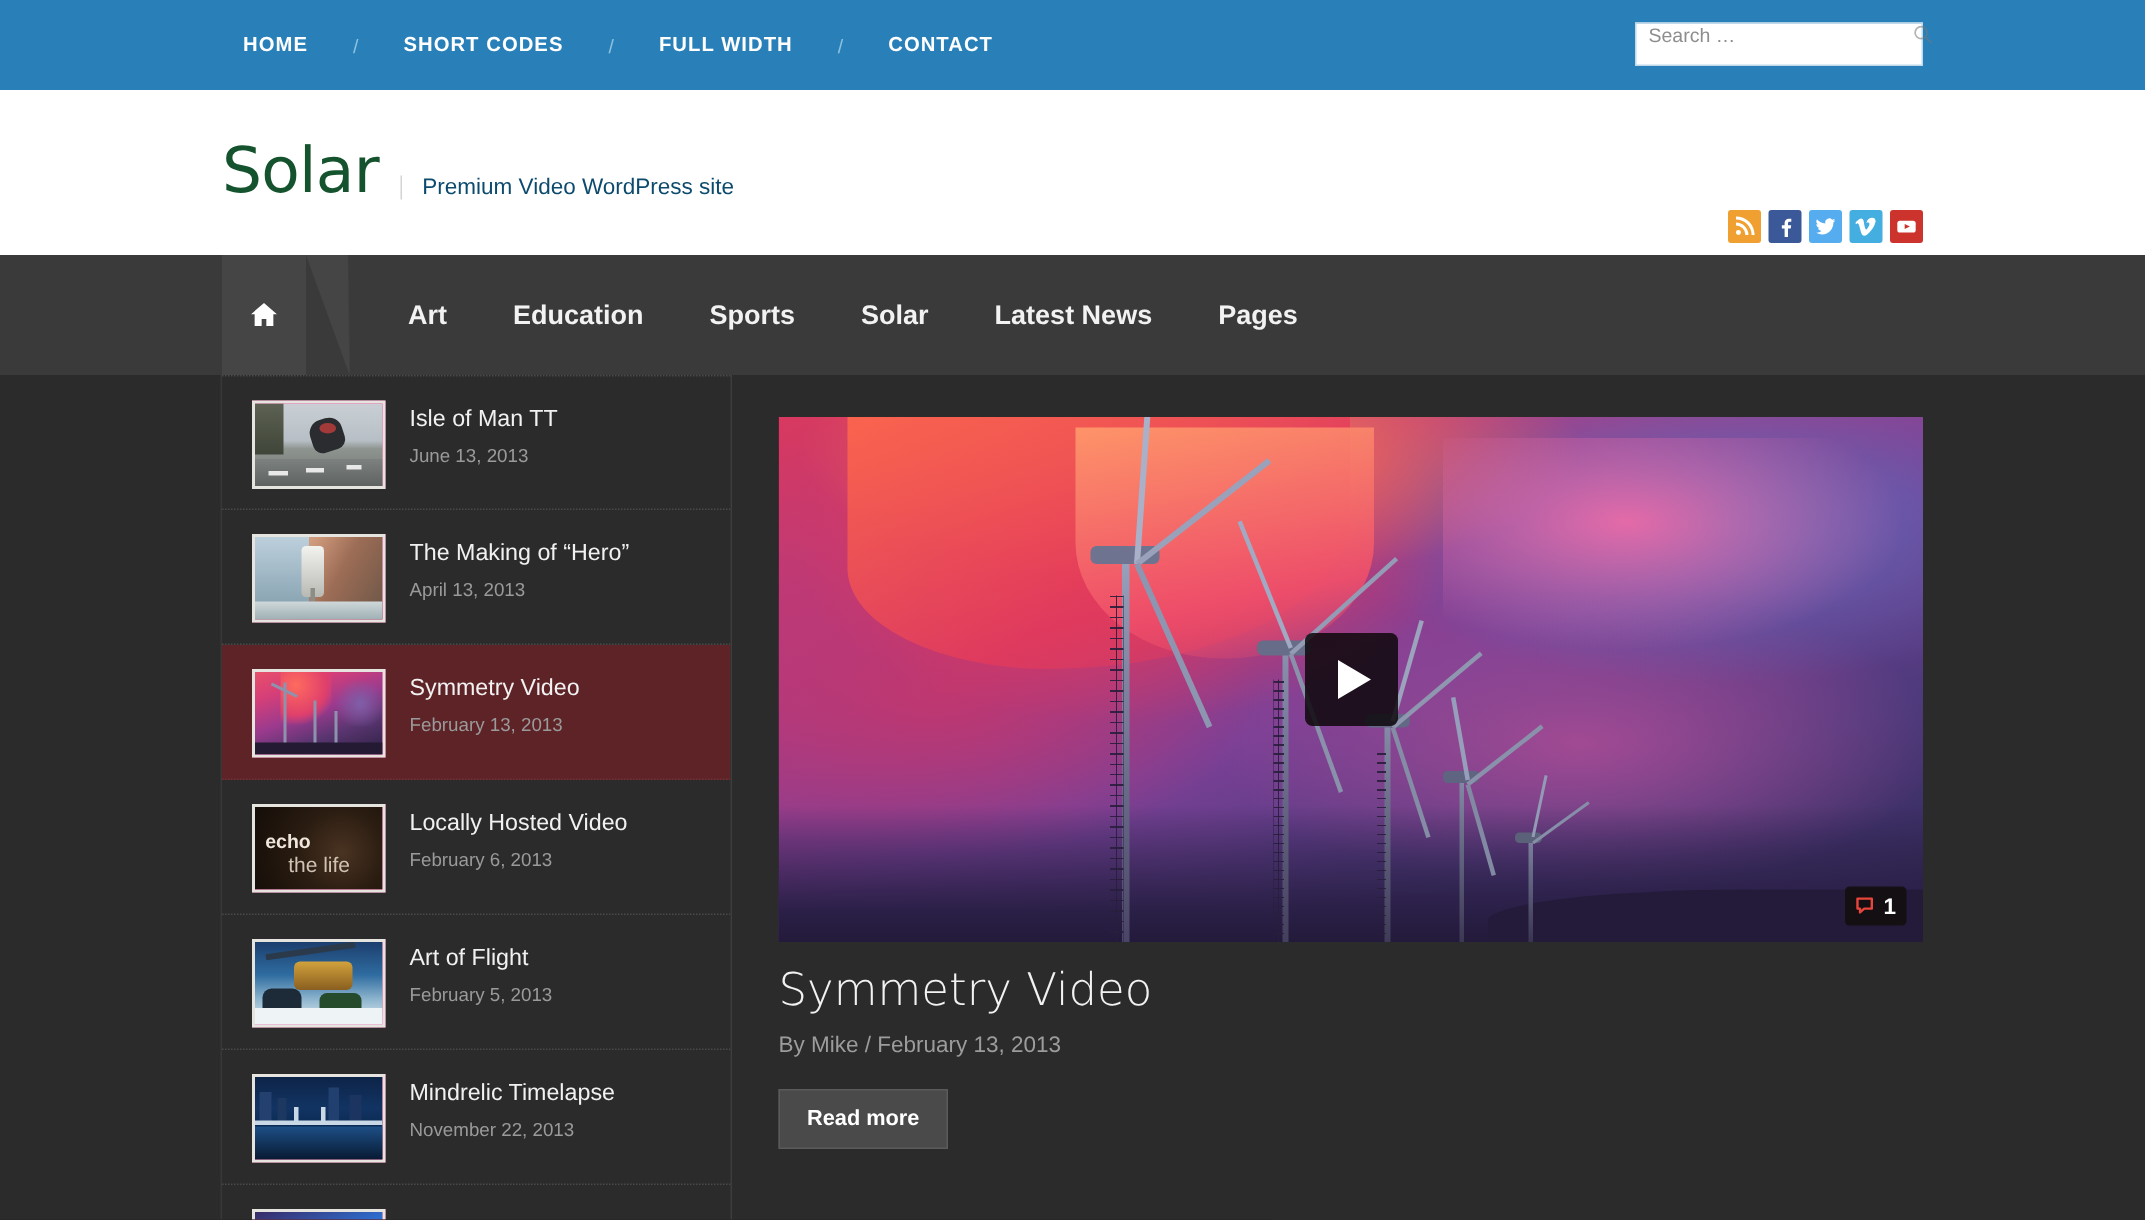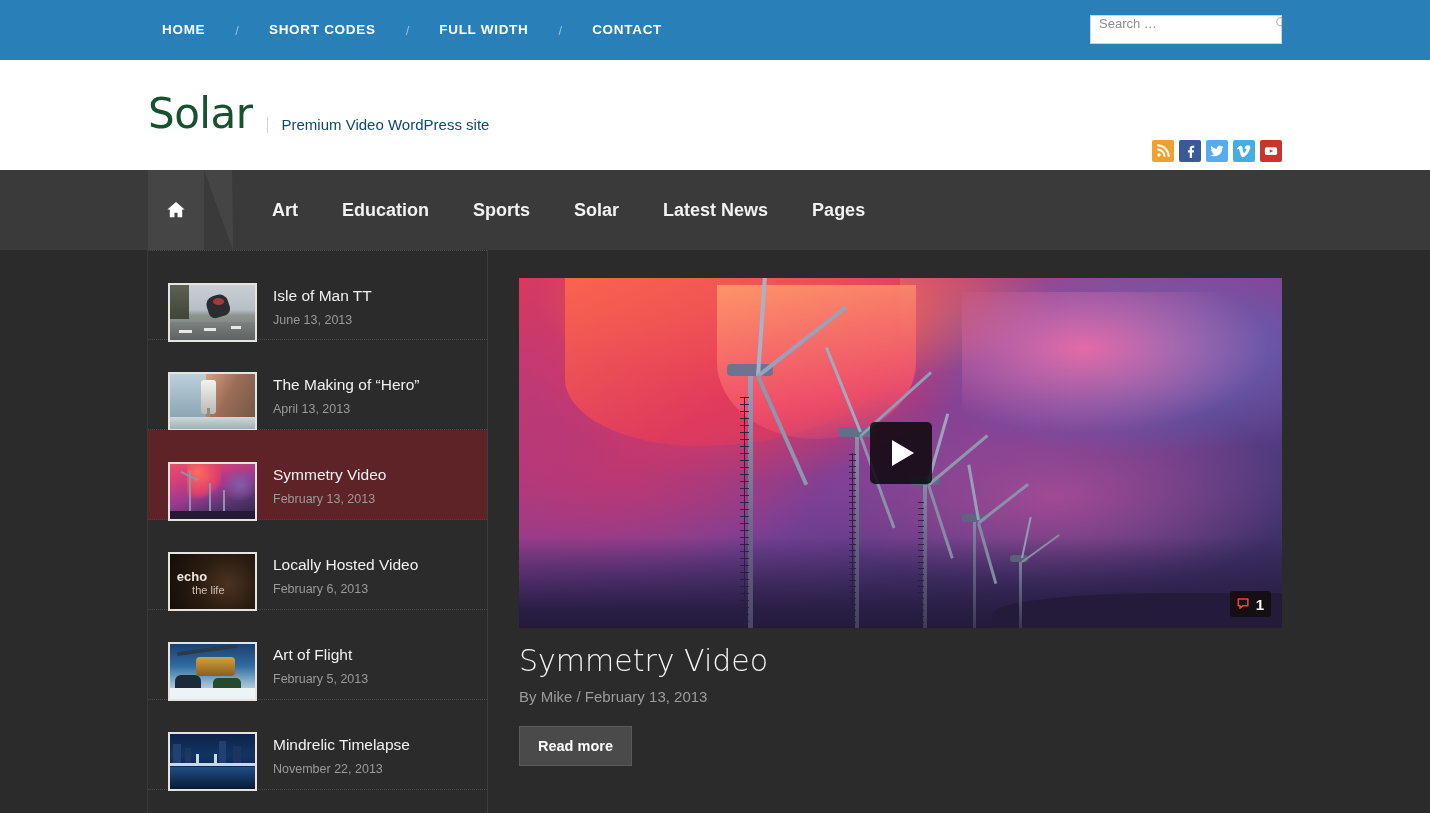--- a/index.html
+++ b/index.html
@@ -169,21 +169,21 @@
     width: 340px;
     flex: 0 0 340px;
     border-right: 1px solid #3d3d3d;
     background: #2b2b2b;
     overflow: hidden;
   }
   .playlist-item {
     display: flex;
     align-items: flex-start;
     height: 90px;
-    padding: 32px 0 0 20px;
+    padding: 16px 0 0 20px;
     border-bottom: 1px dotted #4a4a4a;
     cursor: pointer;
     position: relative;
   }
   .playlist-item:first-child { border-top: 1px dotted #4a4a4a; }
   .playlist-item.active {
     background: #5e2327;
     border-bottom-color: #6e3338;
   }
   .thumb {
@@ -415,21 +415,21 @@
       <div class="pl-text">
         <div class="pl-title">Symmetry Video</div>
         <div class="pl-date">February 13, 2013</div>
       </div>
     </div>
 
     <div class="playlist-item">
       <div class="thumb">
         <div class="inner" style="background:radial-gradient(circle at 68% 55%,#4a3322 0%,#2a1c11 45%,#140d08 100%);">
           <div style="position:absolute;left:8%;top:28%;color:#efe6dc;font-size:13px;font-weight:bold;font-family:'Liberation Sans',sans-serif;">echo</div>
-          <div style="position:absolute;left:26%;top:55%;color:#cfc3b4;font-size:11px;font-family:'Liberation Sans',sans-serif;">the life</div>
+          <div style="position:absolute;left:26%;top:55%;color:#cfc3b4;font-size:14px;font-family:'Liberation Sans',sans-serif;">the life</div>
         </div>
       </div>
       <div class="pl-text">
         <div class="pl-title">Locally Hosted Video</div>
         <div class="pl-date">February 6, 2013</div>
       </div>
     </div>
 
     <div class="playlist-item">
       <div class="thumb">

